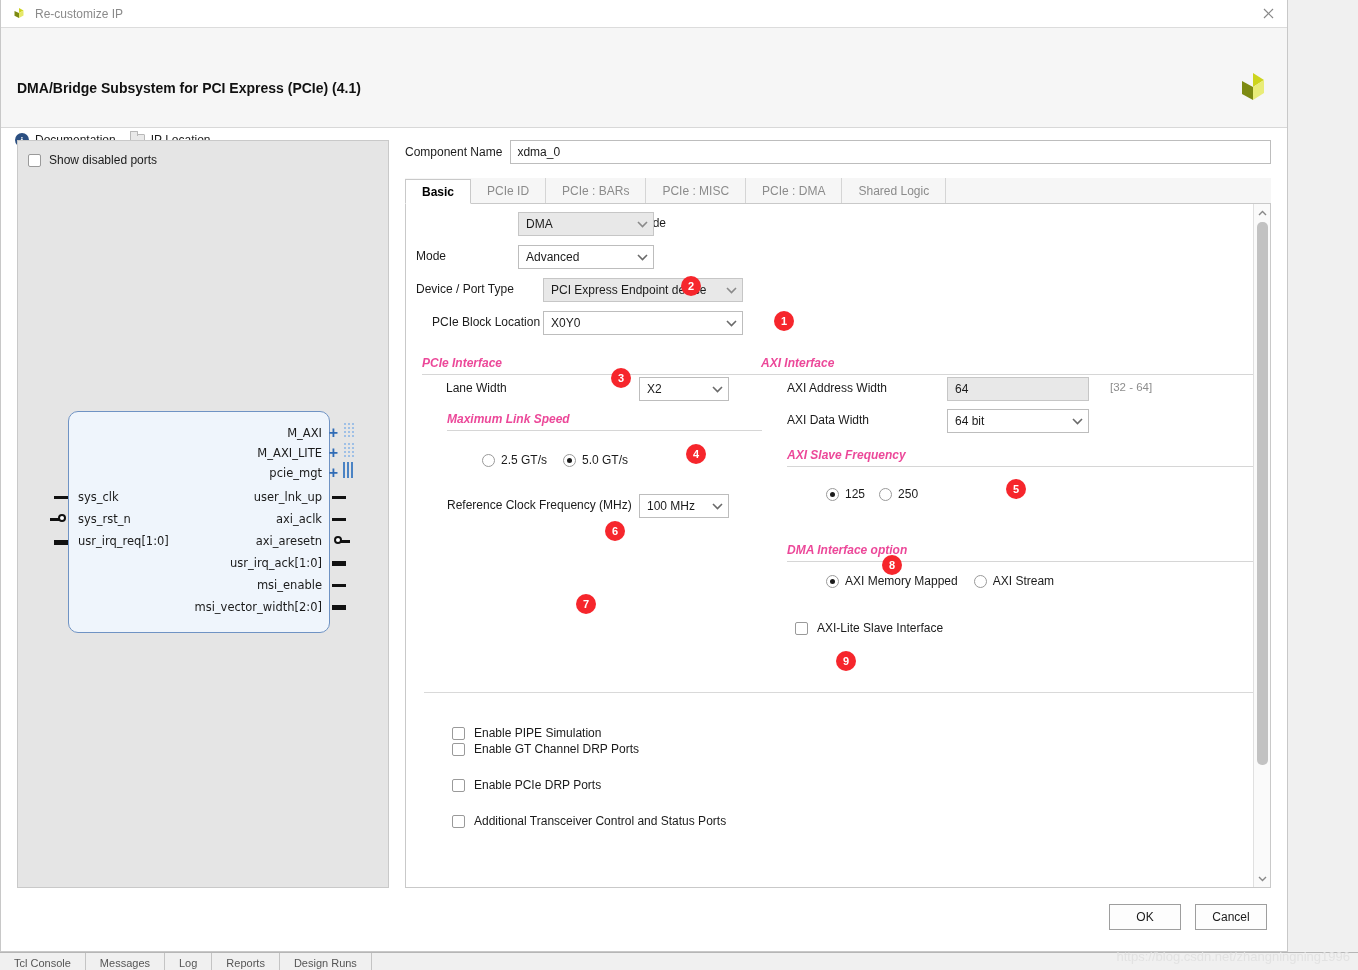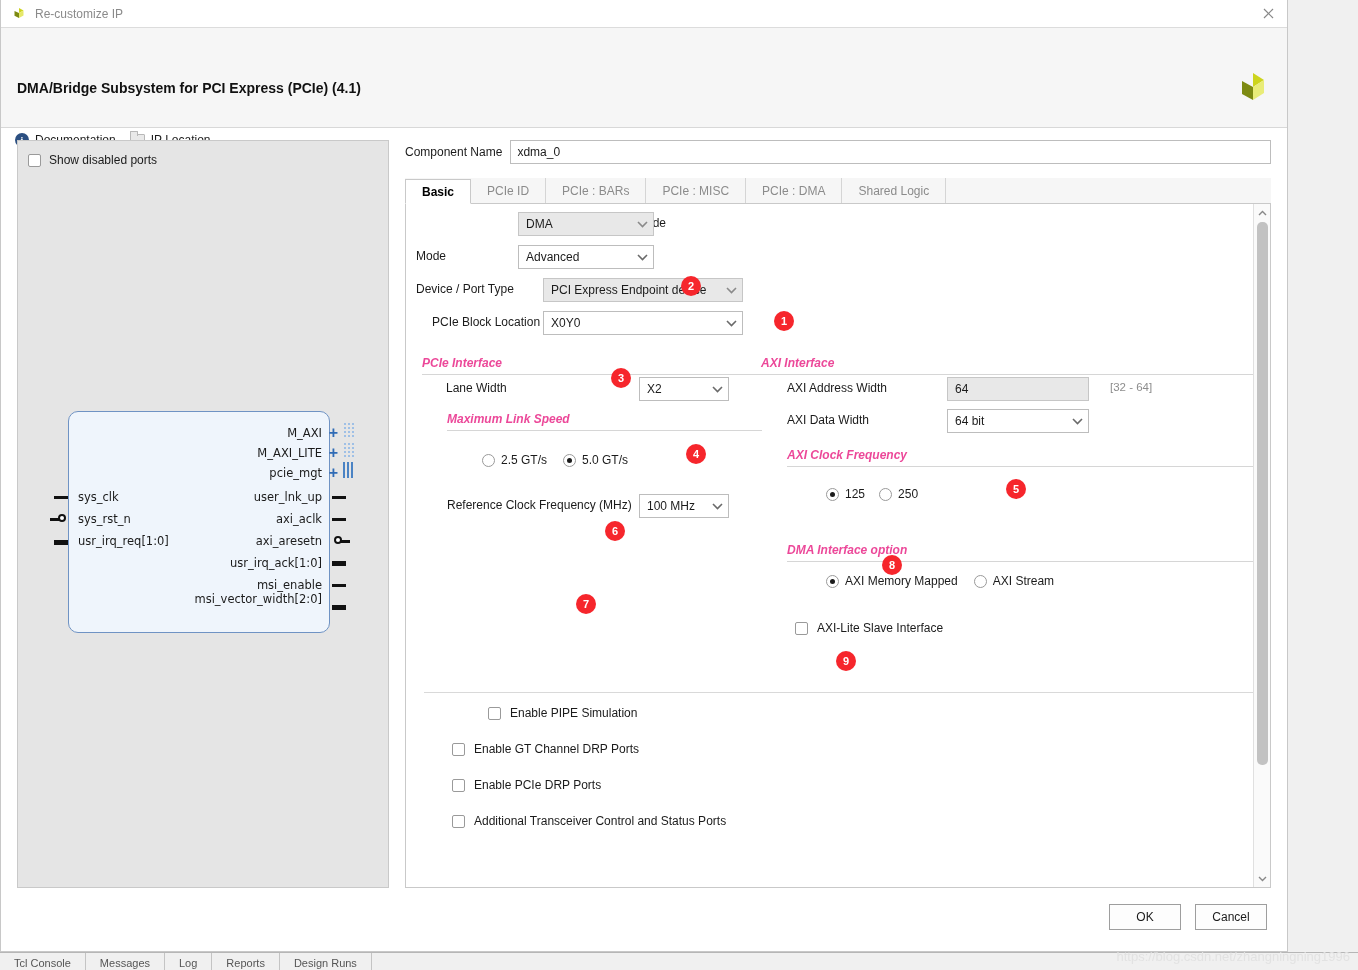--- a/index.html
+++ b/index.html
@@ -330,21 +330,21 @@
         <div class="port-label port-right" style="top:132px;">axi_aresetn</div>
         <span class="pin" style="right:10px; top:137px; width:10px;"></span>
         <span class="pin-bubble" style="right:18px; top:133px;"></span>
 
         <div class="port-label port-right" style="top:154px;">usr_irq_ack[1:0]</div>
         <span class="pin" style="right:14px; top:158px; height:5px;"></span>
 
         <div class="port-label port-right" style="top:176px;">msi_enable</div>
         <span class="pin" style="right:14px; top:181px;"></span>
 
-        <div class="port-label port-right" style="top:190px;">msi_vector_width[2:0]</div>
+        <div class="port-label port-right" style="top:198px;">msi_vector_width[2:0]</div>
         <span class="pin" style="right:14px; top:202px; height:5px;"></span>
       </div>
     </div>
 
     <div id="right-panel">
 
       <div id="component-row">
         <span class="lbl">Component Name</span>
         <span id="component-input">xdma_0</span>
       </div>
@@ -471,21 +471,21 @@
           <div class="select" style="position:absolute; left:541px; top:205px; width:142px;">
             <span class="sval">64 bit</span>
             <span class="chev">
               <svg width="11" height="7" viewBox="0 0 11 7">
                   <polyline points="1,1 5.5,5.5 10,1" fill="none" stroke="#6a6a6a" stroke-width="1.6"></polyline>
                 </svg>
             </span>
           </div>
 
           <div class="section" style="left:381px; top:244px; width:490px;">
-            <div class="sec-title">AXI Clock Frequency</div>
+            <div class="sec-title">AXI Slave Frequency</div>
             <div class="sec-rule"></div>
           </div>
 
           <div class="radio-row" style="left:420px; top:283px; gap:14px;">
             <span class="radio-item">
               <span class="rb sel"></span>
               <span class="rb-label">125</span>
             </span>
             <span class="radio-item">
               <span class="rb"></span>
@@ -509,21 +509,21 @@
             </span>
           </div>
 
           <div class="cbrow" style="left:389px; top:417px;">
             <span class="cb"></span>
             <span class="cb-label">AXI-Lite Slave Interface</span>
           </div>
 
           <div class="hr-thin" style="left:18px; top:488px; width:853px;"></div>
 
-          <div class="cbrow" style="left:46px; top:502px;margin-left:36px;">
+          <div class="cbrow" style="left:46px; top:522px;">
             <span class="cb"></span>
             <span class="cb-label">Enable PIPE Simulation</span>
           </div>
           <div class="cbrow" style="left:46px; top:538px;">
             <span class="cb"></span>
             <span class="cb-label">Enable GT Channel DRP Ports</span>
           </div>
           <div class="cbrow" style="left:46px; top:574px;">
             <span class="cb"></span>
             <span class="cb-label">Enable PCIe DRP Ports</span>

